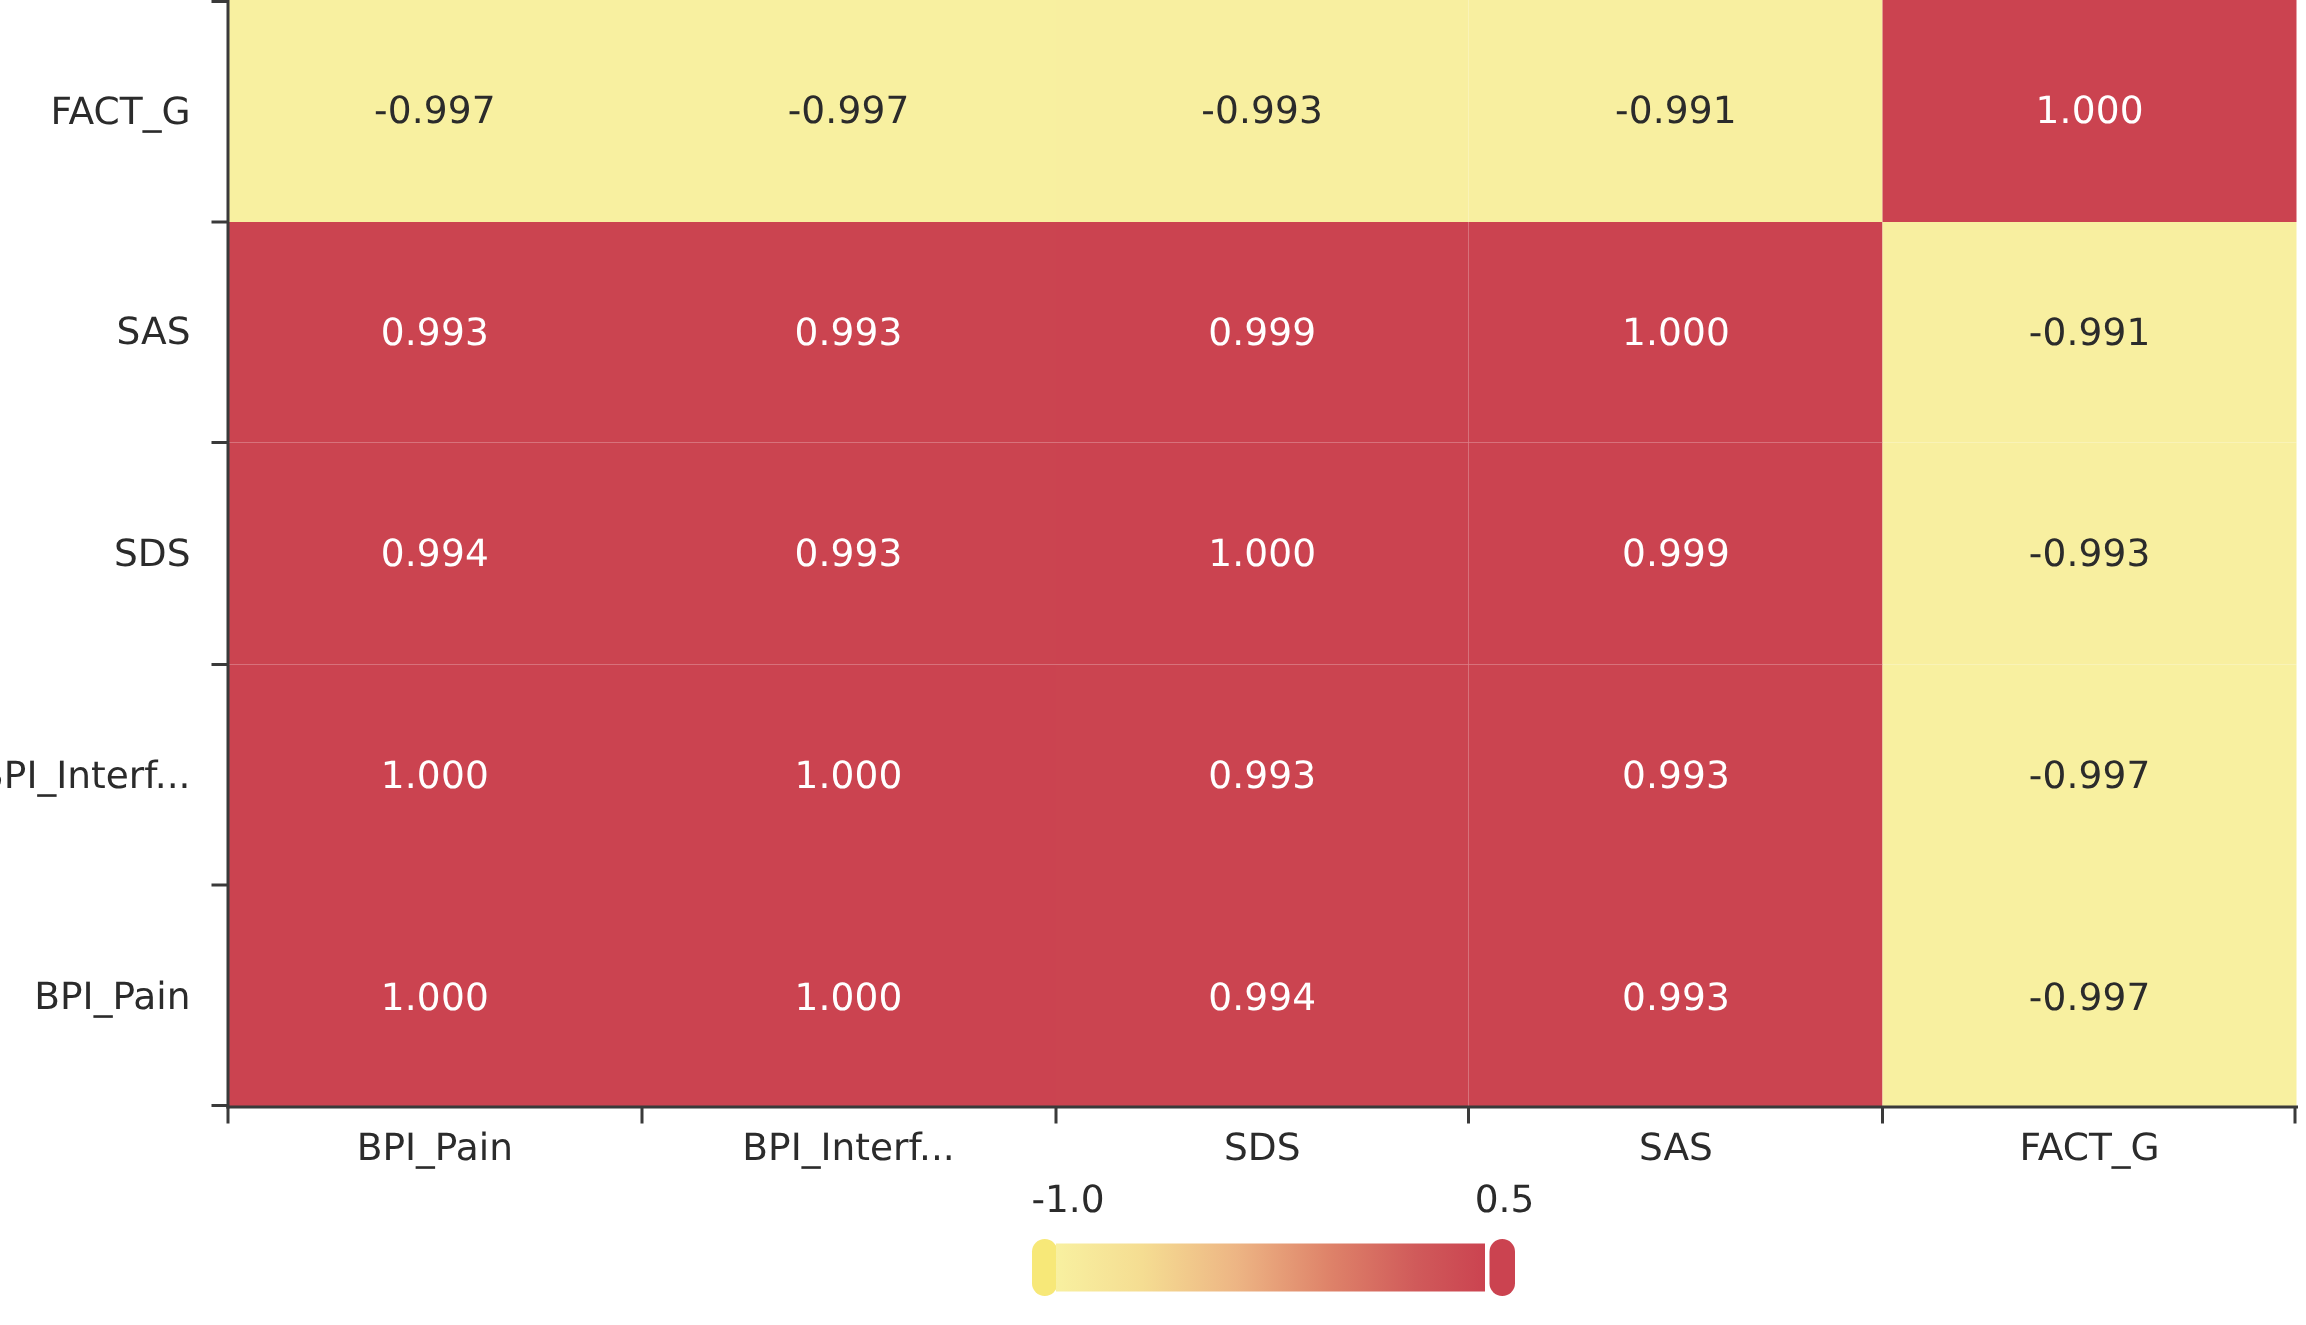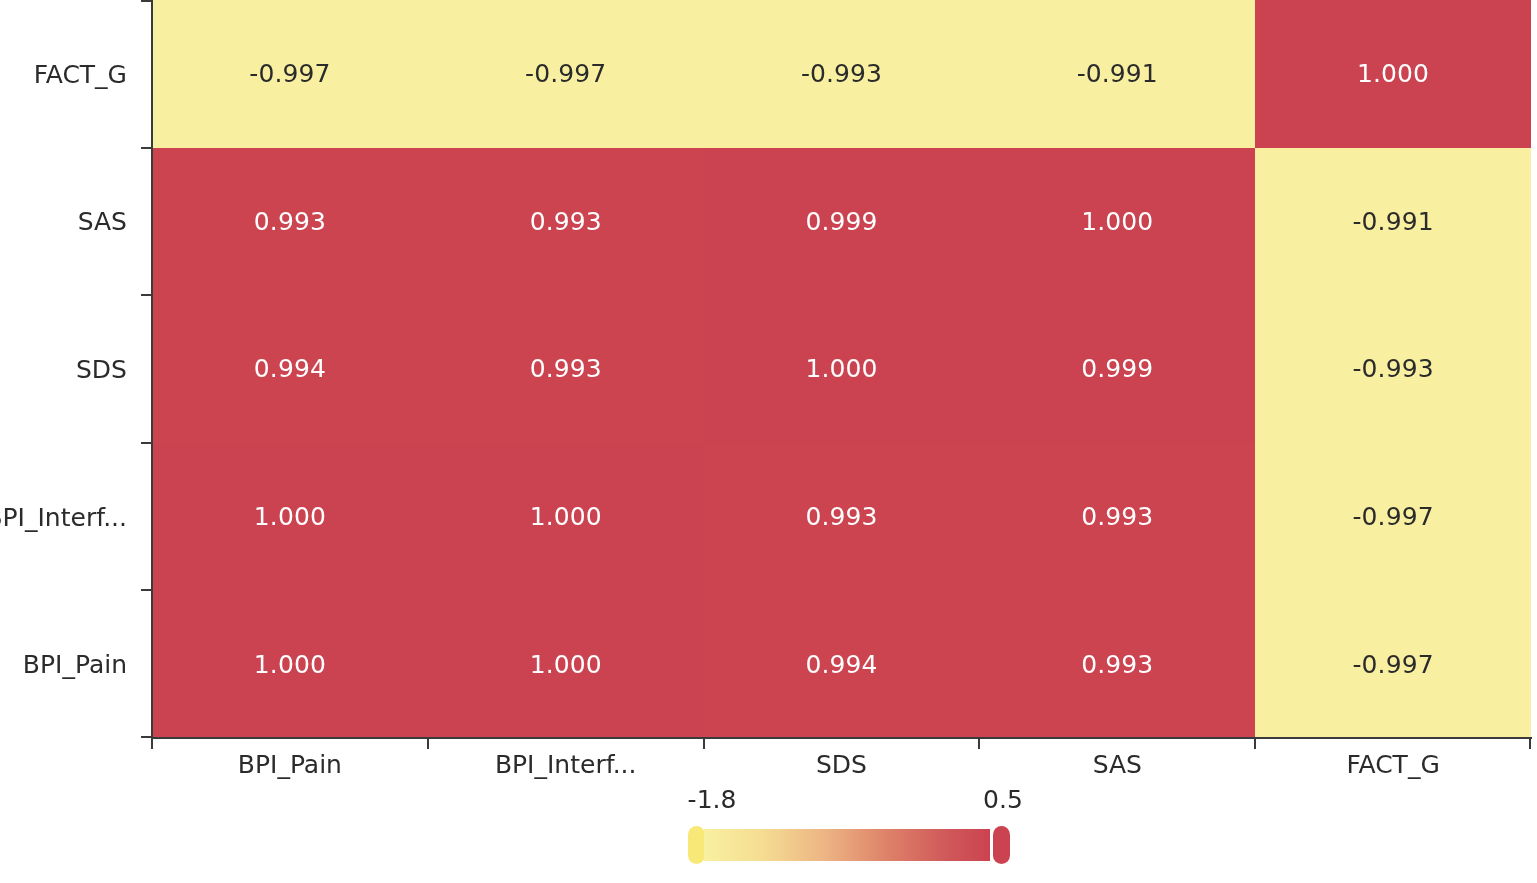--- a/index.html
+++ b/index.html
@@ -253,21 +253,21 @@
       <div class="tick tick-x" style="left: 978.4px;"></div>
       <div class="tick tick-x" style="left: 1254.2px;"></div>
       <div class="tick tick-x" style="left: 1529px;"></div>
       <div class="xlabel" style="left: 289.9px;">BPI_Pain</div>
       <div class="xlabel" style="left: 565.7px;">BPI_Interf...</div>
       <div class="xlabel" style="left: 841.5px;">SDS</div>
       <div class="xlabel" style="left: 1117.3px;">SAS</div>
       <div class="xlabel" style="left: 1393.1px;">FACT_G</div>
     </div>
 
-  <div id="cb-label-low" class="cb-tick-label">-1.8</div>
+  <div id="cb-label-low" class="cb-tick-label">-1.0</div>
   <div id="cb-label-high" class="cb-tick-label">0.5</div>
 
   <div id="colorbar">
     <div id="cb-cap-low" class="cb-cap" style="background: rgb(247, 232, 120);"></div>
     <div id="cb-gradient" style="background: linear-gradient(to right, rgb(248, 240, 160) 0%, rgb(245, 221, 146) 20%, rgb(237, 181, 132) 42%, rgb(222, 130, 105) 64%, rgb(208, 90, 90) 84%, rgb(203, 67, 80) 100%);"></div>
     <div id="cb-cap-high" class="cb-cap" style="background: rgb(203, 67, 80);"></div>
   </div>
 
 </div>
 

